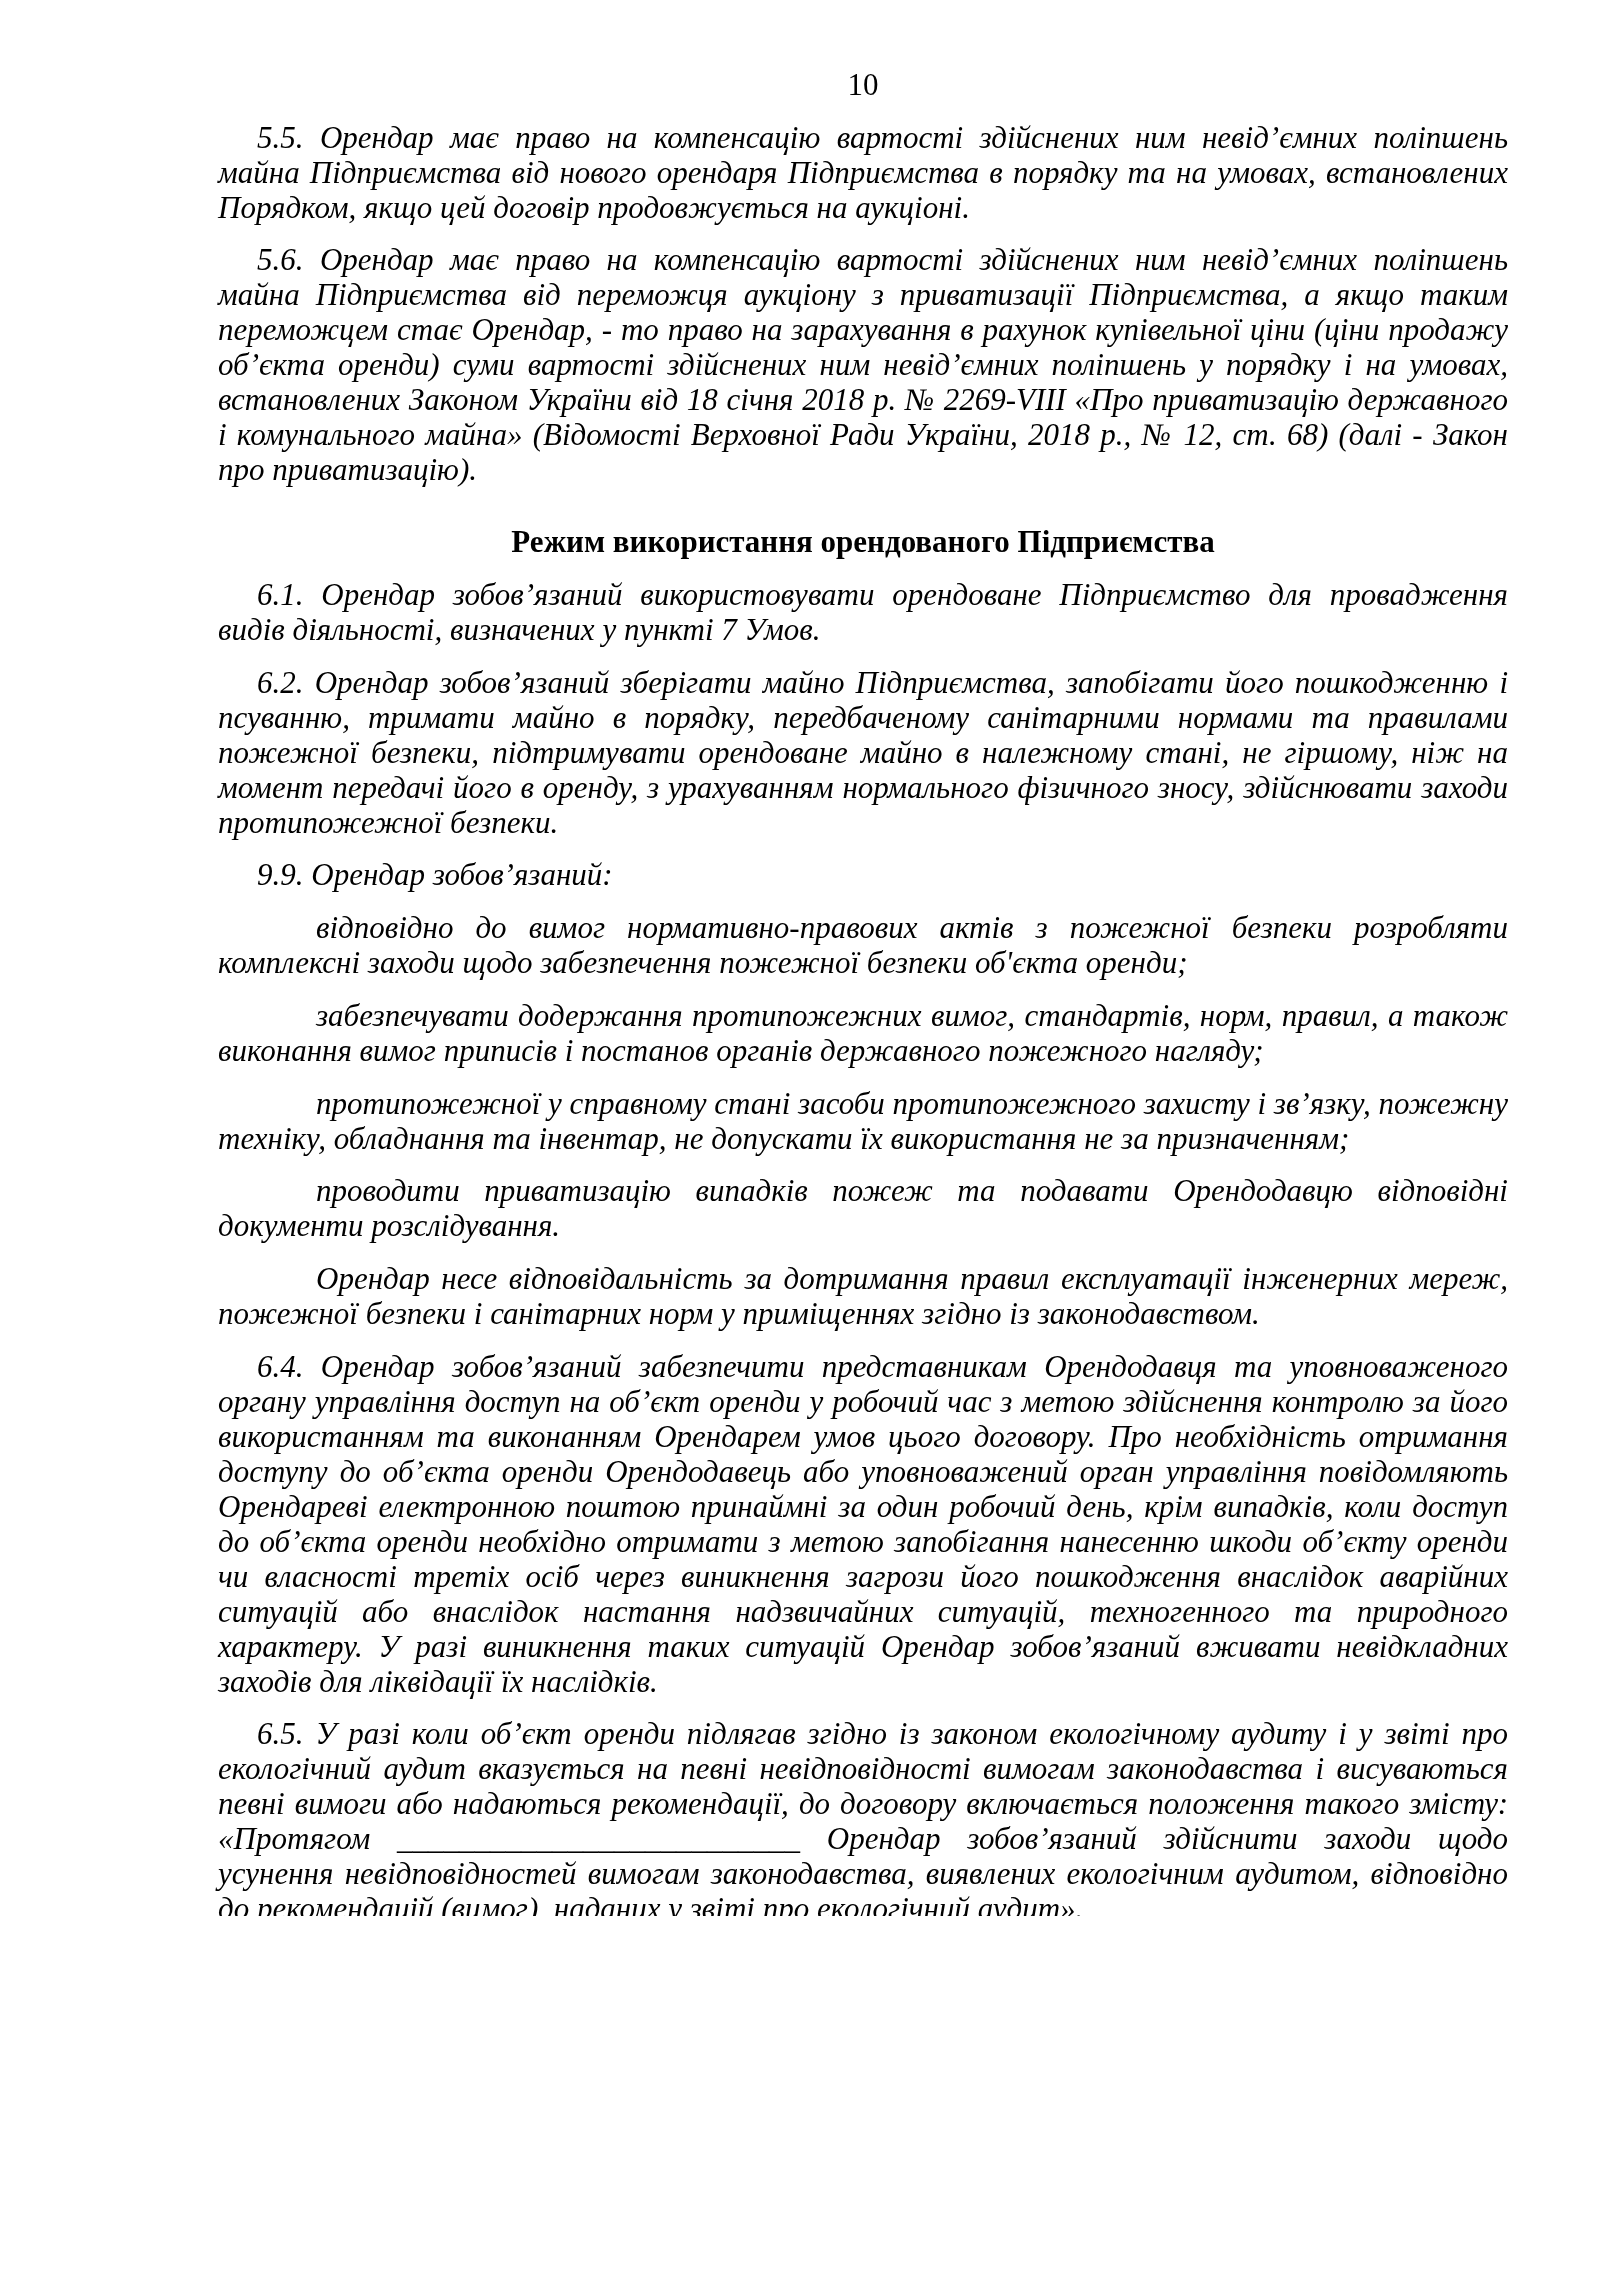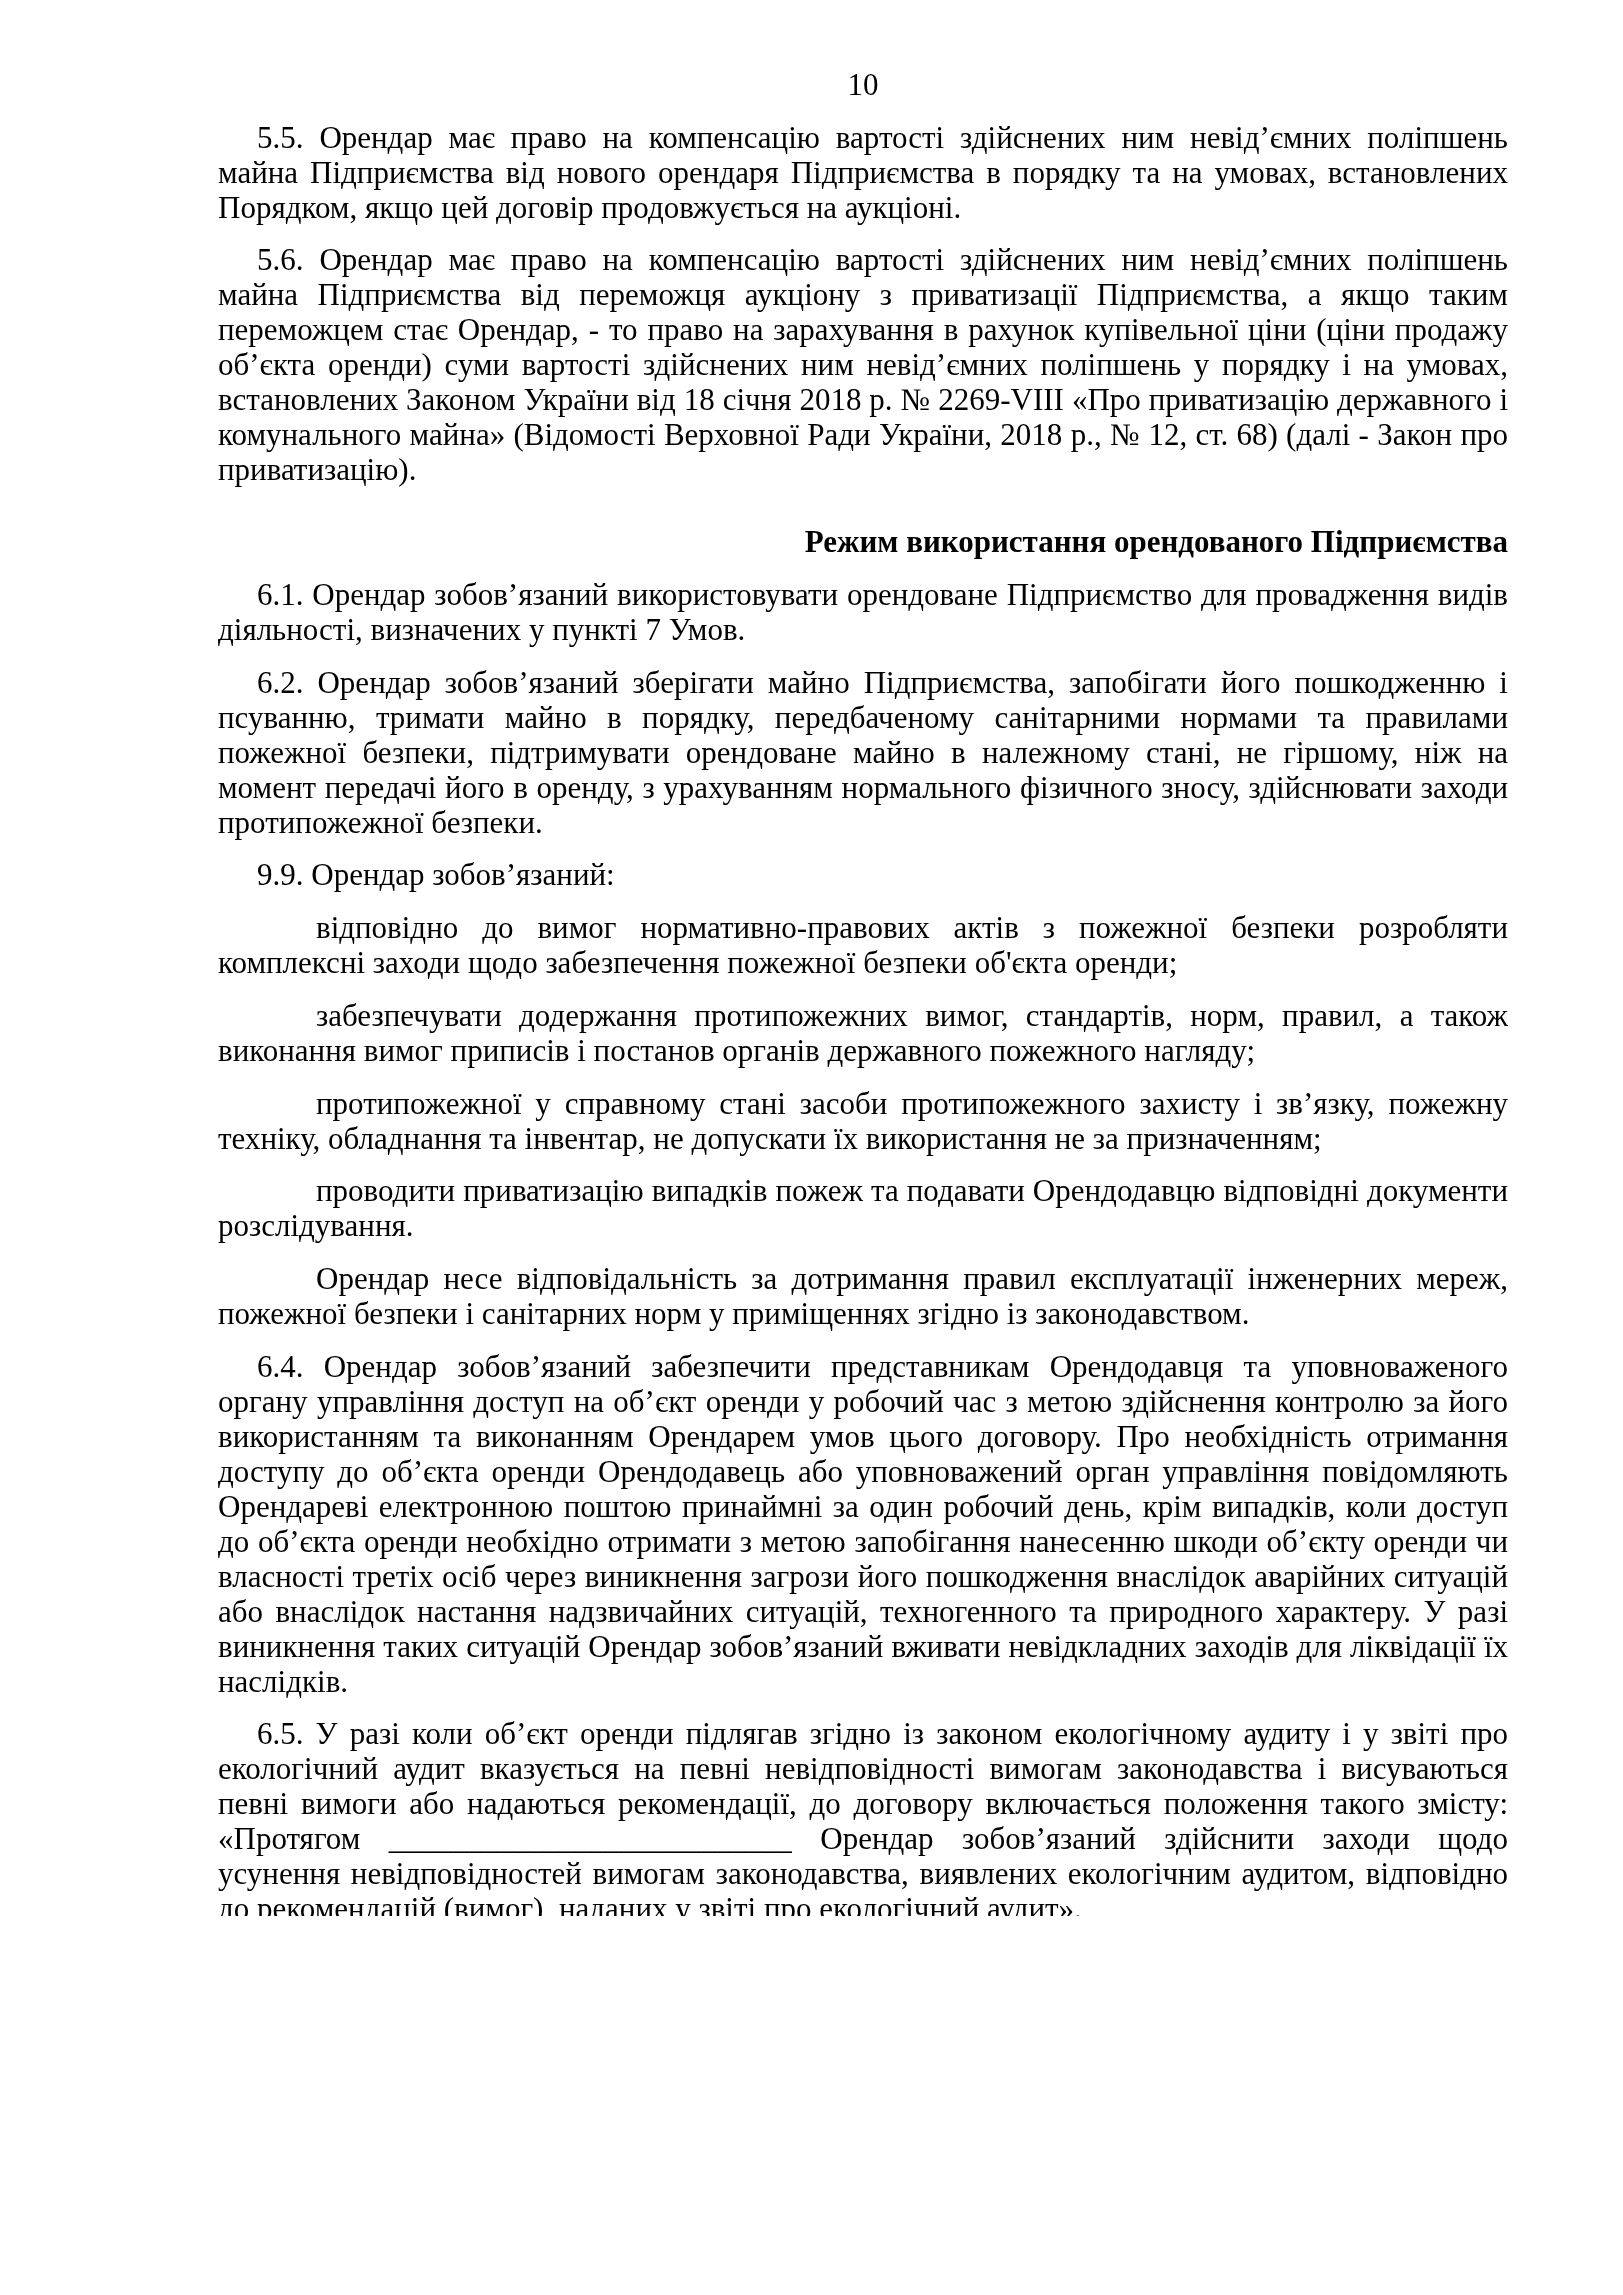--- a/index.html
+++ b/index.html
@@ -21,27 +21,28 @@
     overflow: hidden;
   }
   .pagenum {
     text-align: center;
     margin: 0 0 6.5px 0;
   }
   .para {
     text-align: justify;
     text-indent: 39px;
     margin: 17.7px 0 0 0;
+    font-style: italic;
   }
   .para.sub {
     text-indent: 98px;
   }
   .heading {
     font-weight: bold;
-    text-align: right;
+    text-align: center;
     margin: 37px 0 9.2px 0;
   }
   .heading .hline {
     display: block;
   }
 </style>
 </head>
 <body>
 
 <div class="page">

